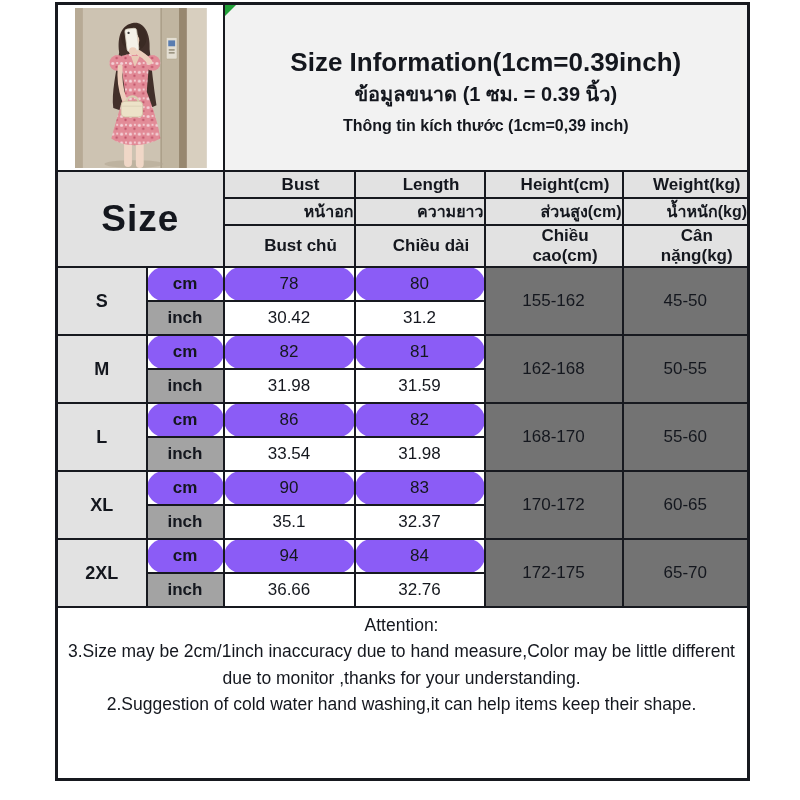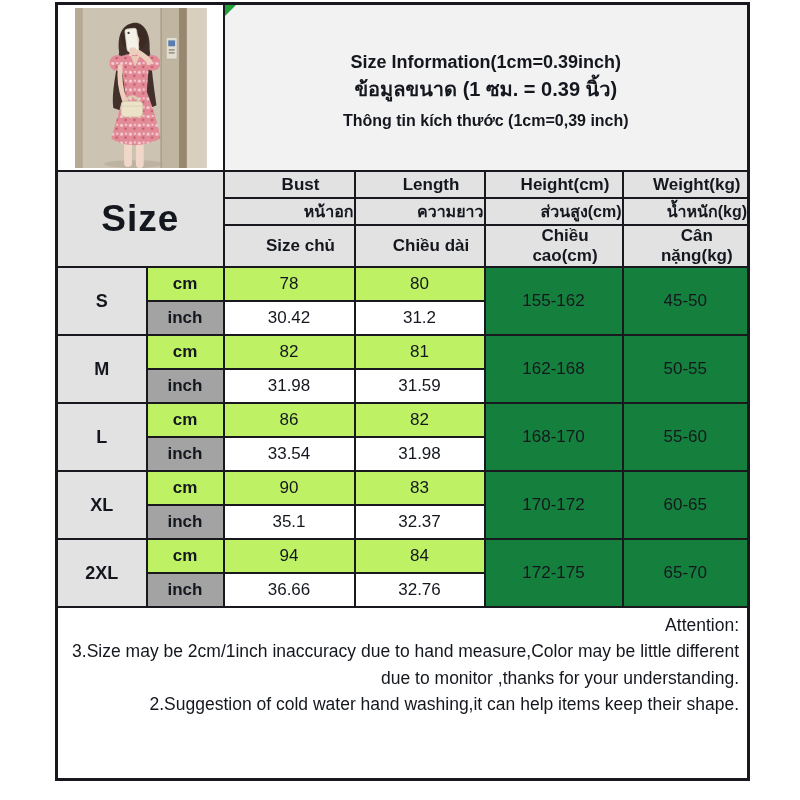--- a/index.html
+++ b/index.html
@@ -23,43 +23,43 @@
     text-align: center;
     vertical-align: middle;
     overflow: hidden;
   }
   
   .photo-cell { height: 166px; background: #ffffff; padding: 3px 14px 2px 15px; }
   .photo-frame { width: 100%; height: 160px; display: flex; align-items: center; justify-content: center; }
   .photo-frame svg { height: 160px; }
   .title-cell { background: #f2f2f2; position: relative; }
   .title-inner { display: flex; flex-direction: column; align-items: center; justify-content: center; height: 100%; padding-top: 6px; }
-  .title-en { font-size: 18px; font-weight: bold; }
+  .title-en { font-size: 26px; font-weight: bold; }
   .title-th { font-size: 20px; font-weight: bold; }
   .title-vi { font-size: 16px; font-weight: bold; margin-top: 7px; }
   .note-marker {
     position: absolute; top: 0; left: 0; width: 0; height: 0;
     border-top: 11px solid #21a038; border-right: 11px solid transparent;
   }
   
   .r-head td { height: 27px; }
   .size-cell { background: #e2e2e2; font-size: 37px; font-weight: bold; letter-spacing: 1px; }
   .hd { background: #e2e2e2; font-weight: bold; font-size: 17px; padding-left: 23px; }
   .hd-th { font-size: 16px; text-align: right; }
   
   .r-body td { height: 34px; }
   .sz { background: #e2e2e2; font-weight: bold; font-size: 18px; }
   .unit { font-weight: bold; font-size: 17px; background: #a3a3a3; }
   .val { font-size: 17px; background: #ffffff; }
-  tr.cm-row .unit, tr.cm-row .val { background: #bef264; }
-  .range { background: #15803d; font-size: 17px; }
+  tr.cm-row .unit, tr.cm-row .val { background: #8b5cf6; border-radius: 17px; }
+  .range { background: #737373; font-size: 17px; }
   
   .attention-cell {
     height: 172px; background: #ffffff;
-    text-align: right; vertical-align: top;
+    text-align: center; vertical-align: top;
     padding: 4px 8px 0 6px;
     font-size: 17.5px; line-height: 1.5;
   }
 </style>
 </head>
 <body>
 
 <table class="size-table">
   <colgroup>
     <col style="width:90px">
@@ -145,21 +145,21 @@
     <td class="hd">Height(cm)</td>
     <td class="hd">Weight(kg)</td>
   </tr>
   <tr class="r-head">
     <td class="hd hd-th">หน้าอก</td>
     <td class="hd hd-th">ความยาว</td>
     <td class="hd hd-th">ส่วนสูง(cm)</td>
     <td class="hd hd-th">น้ำหนัก(kg)</td>
   </tr>
   <tr class="r-head">
-    <td class="hd">Size chủ</td>
+    <td class="hd">Bust chủ</td>
     <td class="hd">Chiều dài</td>
     <td class="hd">Chiều cao(cm)</td>
     <td class="hd">Cân nặng(kg)</td>
   </tr>
 
   <tr class="r-body cm-row">
     <td rowspan="2" class="sz">S</td>
     <td class="unit">cm</td>
     <td class="val">78</td>
     <td class="val">80</td>

